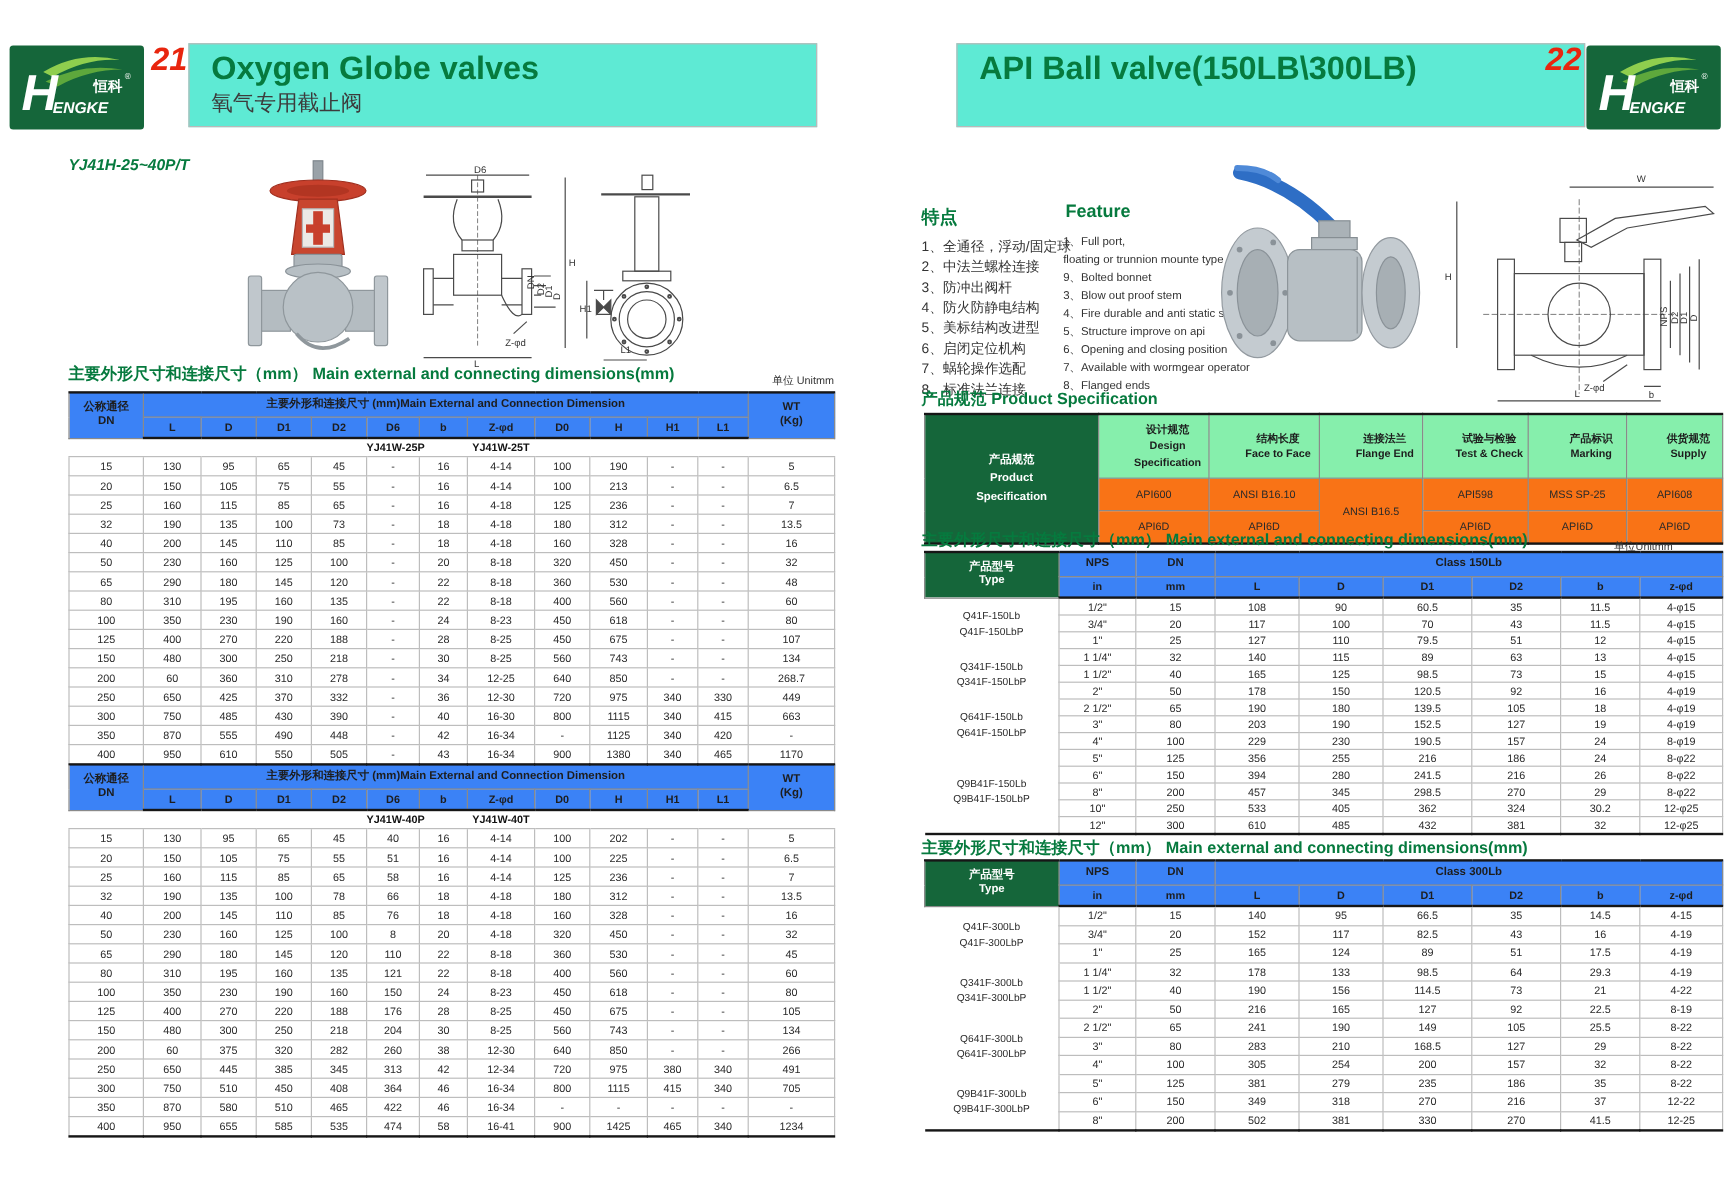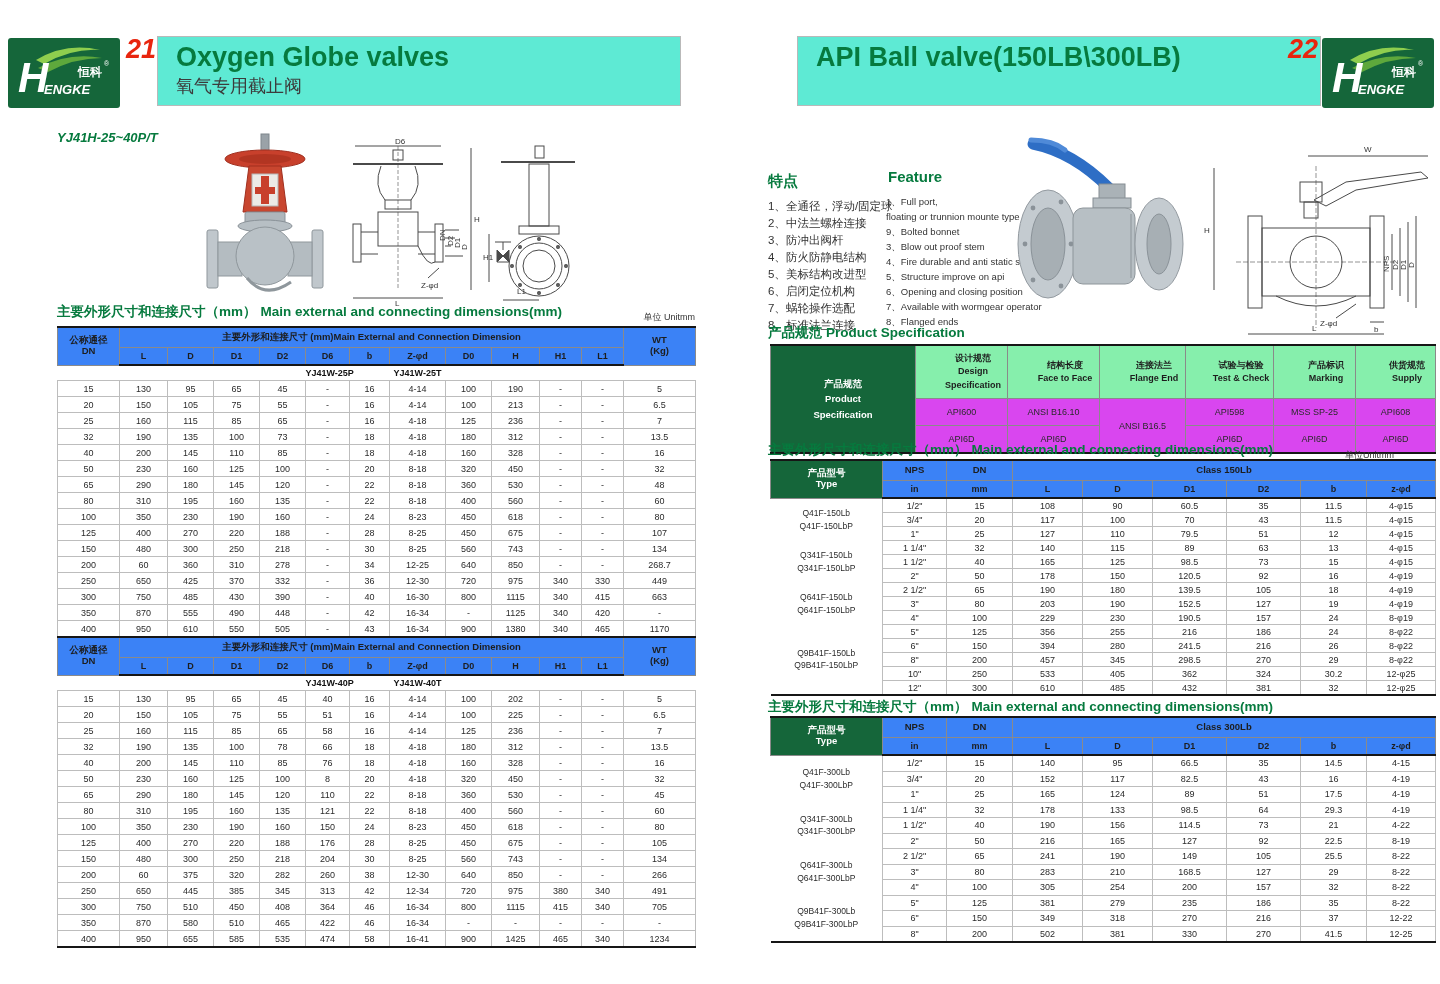--- a/index.html
+++ b/index.html
@@ -33,21 +33,21 @@
   tr.hrow2 th{border-bottom:2px solid #161616;height:16px;}
   th.dark,td.dark{background:#15663a !important;color:#fff !important;font-weight:bold;border:1px solid #15663a;}
   tr.models-row td{border:none;border-bottom:1px solid #bdbdbd;height:14px;font-weight:bold;color:#111;white-space:nowrap;}
   td.type-cell{font-size:8.5px;color:#333;line-height:1.5;border-left:none !important;border-top:none !important;border-bottom:none !important;}
   table.dim-table tbody:last-child tr:last-child td{border-bottom:none;}
 
   
   table.spec-table{border-collapse:collapse;table-layout:fixed;width:100%;
     border-top:2px solid #161616;border-bottom:2px solid #161616;font-size:9px;}
   table.spec-table th{background:#86efac;font-weight:bold;color:#1d1d1d;border:1px solid #8a8a8a;height:50px;line-height:1.5;padding-left:24px;}
-  table.spec-table td{border:1px solid #8a8a8a;text-align:center;height:24px;color:#2a2a2a;background:#d946ef;}
+  table.spec-table td{border:1px solid #8a8a8a;text-align:center;height:24px;color:#2a2a2a;background:#f97316;}
   table.spec-table td.dark{white-space:pre-line;font-size:9.5px;line-height:1.6;}
 
   
   .feat-title{font-size:15px;font-weight:bold;color:#067a3e;}
   ul.feat-list{list-style:none;margin:0;padding:0;}
   ul.feat-zh li{font-size:11.5px;color:#333;line-height:17px;white-space:nowrap;}
   ul.feat-en li{font-size:9.5px;color:#333;line-height:15px;white-space:pre-line;}
 
   svg text{font-family:"Liberation Sans","DejaVu Sans",sans-serif;}
   .dim-text{font-size:8px;fill:#333;}

